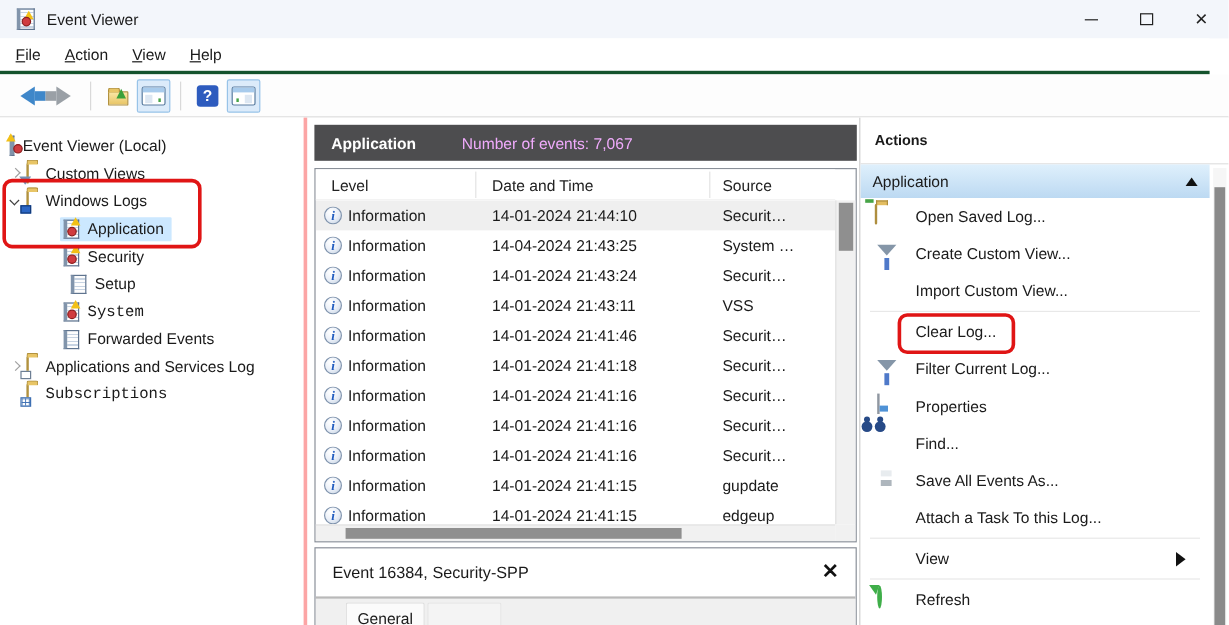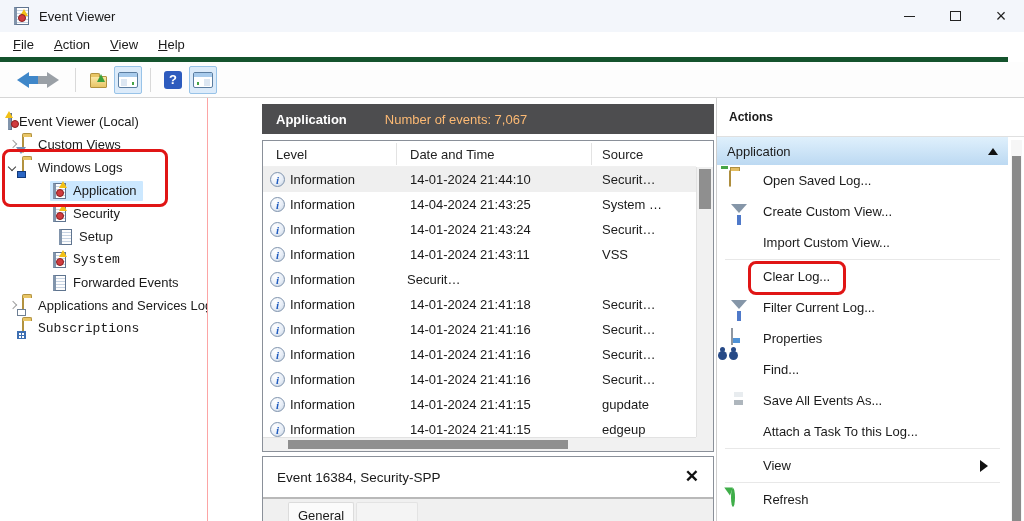--- a/index.html
+++ b/index.html
@@ -18,21 +18,21 @@
     border-radius:50%; background:#d03c40; border:1px solid #8c1d1d; }
   .titlebar .title { margin-left:10px; font-size:13px; }
   .controls { margin-left:auto; display:flex; height:32px; }
   .ctrl { width:46px; height:32px; display:flex; align-items:center; justify-content:center; cursor:default; }
   .min-glyph { width:11px; border-top:1px solid #222; display:inline-block; }
   .max-glyph { width:11px; height:10px; border:1.4px solid #222; display:inline-block; }
   .close-glyph { font-size:18px; line-height:10px; color:#222; }
 
   
   .menubar { position:absolute; top:32px; left:0; right:16px; height:30px; background:#fff;
-    display:flex; align-items:center; padding-left:3px; border-bottom:5px solid #14532d; }
+    display:flex; align-items:center; padding-left:3px; border-bottom:3px solid #14532d; }
   .menu-item { display:inline-block; padding:5px 10px; font-size:13px; }
   .menu-item::first-letter { text-decoration:underline; }
 
   
   .toolbar { position:absolute; top:62px; left:0; right:0; height:36px; background:#fdfdfd;
     display:flex; align-items:center; padding-left:8px; border-bottom:1px solid #d6d6d6; }
   .tb-sep { width:1px; height:24px; background:#d9d9d9; margin:0 7px; }
   .tb-btn { width:28px; height:28px; display:flex; align-items:center; justify-content:center;
     border:1px solid transparent; border-radius:2px; margin:0 1px; }
   .tb-btn.toggled { background:#dcebfa; border-color:#98c3e8; }
@@ -51,22 +51,22 @@
     border-radius:1px; position:relative; margin-top:4px; }
   .folder::before { content:""; position:absolute; top:-4px; left:-1px; width:8px; height:3px;
     background:#e8c566; border:1px solid #b2923f; border-bottom:none; border-radius:2px 2px 0 0; }
   .up-arrow-ov { position:absolute; right:1px; top:-3px; width:0; height:0;
     border-left:4px solid transparent; border-right:4px solid transparent; border-bottom:8px solid #3ba03b; }
 
   
   .main { position:absolute; top:98px; left:0; right:0; bottom:0; background:#fff; }
 
   
-  .tree-panel { position:absolute; left:0; top:0; bottom:0; width:208px; background:#fff;
-    border-right:1px solid #fca5a5; overflow:hidden; padding-top:12px; font-size:13px; }
+  .tree-panel { position:absolute; left:0; top:0; bottom:0; width:256px; background:#fff;
+    border-right:3px solid #fca5a5; overflow:hidden; padding-top:12px; font-size:13px; }
   .tree-row { height:23px; display:flex; align-items:center; white-space:nowrap; }
   .exp { width:12px; height:12px; margin-right:4px; position:relative; flex:none; }
   .exp.closed::before { content:""; position:absolute; left:4px; top:2px; width:5px; height:5px;
     border-top:1.5px solid #a0a0a0; border-right:1.5px solid #a0a0a0; transform:rotate(45deg); }
   .exp.open::before { content:""; position:absolute; left:3px; top:2px; width:5px; height:5px;
     border-bottom:1.5px solid #404040; border-right:1.5px solid #404040; transform:rotate(45deg); }
   .nb { width:13px; height:16px; background:repeating-linear-gradient(#fdfdfd 0 2px,#c7d3e2 2px 3px);
     border:1px solid #5f748f; border-left:3px solid #8194ab; position:relative; flex:none; }
   .nb.alert::before { content:""; position:absolute; top:-3px; right:-2px; width:0; height:0;
     border-left:4px solid transparent; border-right:4px solid transparent; border-bottom:7px solid #f2c016; }
@@ -82,21 +82,21 @@
     background-size:3px 3px; }
   .sel-wrap { display:flex; align-items:center; padding:2px 6px 2px 3px; }
   .sel-wrap.selected { background:#cce8ff; border-radius:1px; }
   .sel-wrap .label { margin-left:7px; }
 
   
   .middle-panel { position:absolute; left:259px; top:0; bottom:0; width:455px; }
   .ev-header { position:absolute; top:6px; left:3px; right:0; height:30px; background:#4d4d4f;
     color:#fff; display:flex; align-items:center; padding-left:14px; font-size:13px; }
   .ev-header .log-name { font-weight:bold; }
-  .ev-header .count { margin-left:38px; color:#fdba74; }
+  .ev-header .count { margin-left:38px; color:#f0abfc; }
 
   .table-box { position:absolute; top:42px; left:3px; right:0; height:312px; background:#fff;
     border:1px solid #8a9099; overflow:hidden; }
   .t-head { position:absolute; top:0; left:0; right:17px; height:26px; display:flex; background:#fff;
     border-bottom:1px solid #f0f0f0; font-size:13px; color:#222; align-items:center; }
   .th { padding-top:1px; }
   .th.level { width:134px; padding-left:13px; border-right:1px solid #e3e3e3; height:22px; display:flex; align-items:center; }
   .th.date  { width:195px; padding-left:13px; border-right:1px solid #e3e3e3; height:22px; display:flex; align-items:center; }
   .th.src   { flex:1; padding-left:10px; height:22px; display:flex; align-items:center; }
   .t-rows { position:absolute; top:26px; left:0; right:17px; bottom:14px; overflow:hidden; }
@@ -327,20 +327,21 @@
                 <span>Information</span>
               </span>
             <span class="c-date">14-01-2024 21:43:11</span>
             <span class="c-src">VSS</span>
           </div>
           <div class="t-row">
             <span class="c-level">
                 <span class="info-ic">i</span>
                 <span>Information</span>
               </span>
+            <span class="c-date">14-01-2024 21:41:46</span>
             <span class="c-src">Securit…</span>
           </div>
           <div class="t-row">
             <span class="c-level">
                 <span class="info-ic">i</span>
                 <span>Information</span>
               </span>
             <span class="c-date">14-01-2024 21:41:18</span>
             <span class="c-src">Securit…</span>
           </div>

